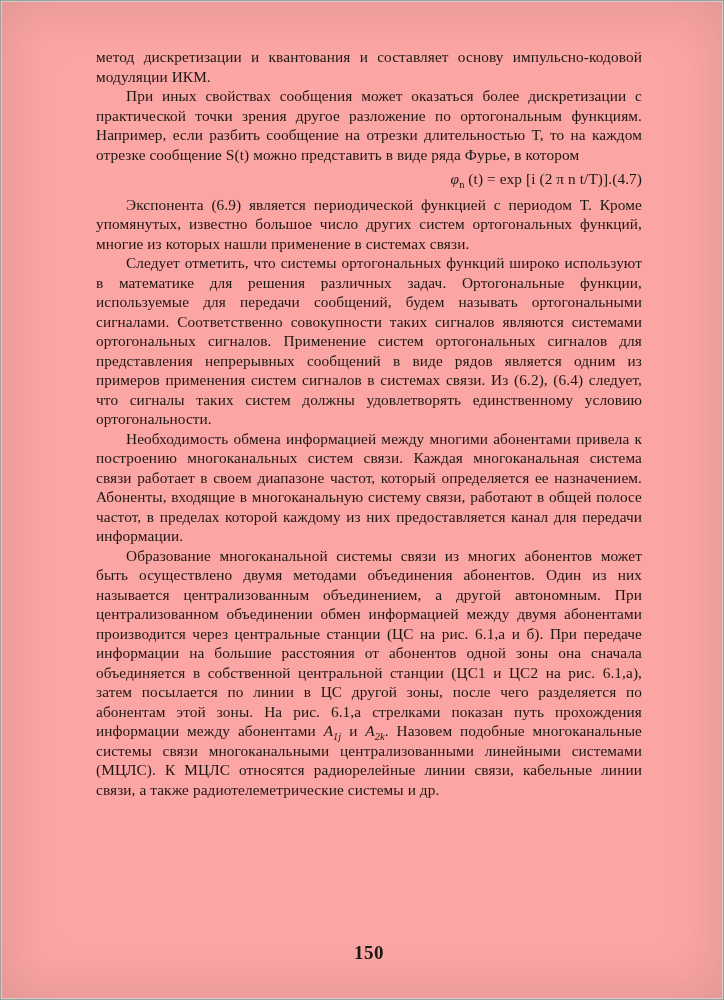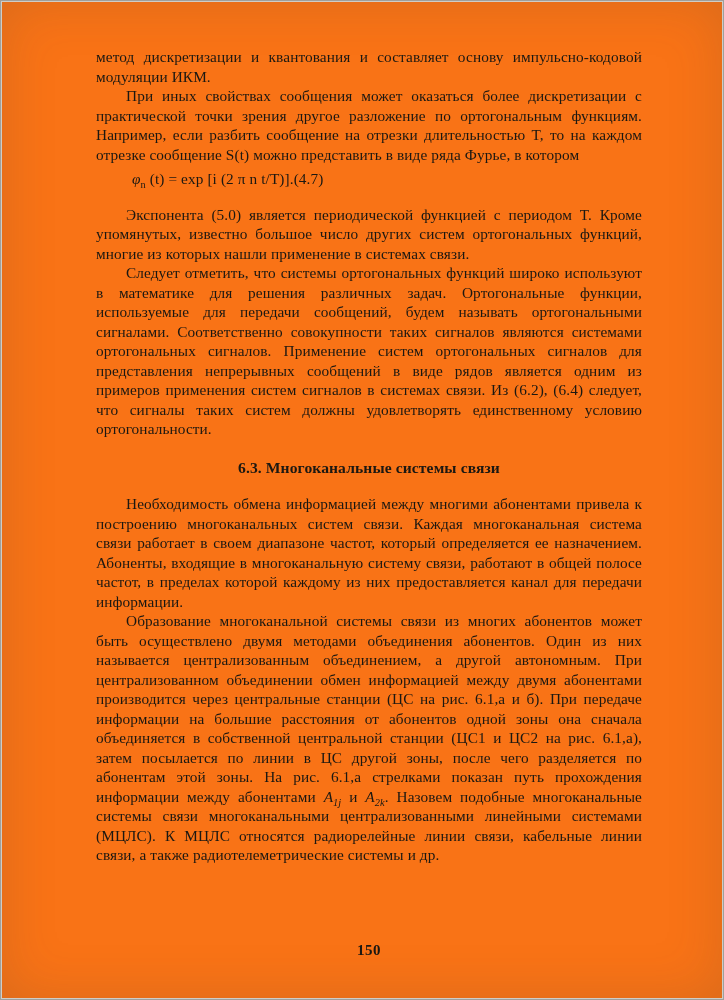--- a/index.html
+++ b/index.html
@@ -5,21 +5,21 @@
   html, body {
     margin: 0;
     padding: 0;
     background: #ffffff;
   }
   .scan-page {
     position: relative;
     width: 724px;
     height: 1000px;
     box-sizing: border-box;
-    background: #f97316;
+    background: #fca5a5;
     border: 1px solid #a09f9a;
     box-shadow: inset 0 0 0 1px #cfcdc6, inset 0 0 55px rgba(70, 66, 58, 0.18);
     overflow: hidden;
     font-family: "Liberation Serif", "DejaVu Serif", serif;
     color: #1b1812;
   }
   .text-block {
     position: absolute;
     top: 46px;
     left: 95px;
@@ -31,23 +31,23 @@
   }
   .para {
     margin: 0;
     text-indent: 30px;
   }
   .para.no-indent {
     text-indent: 0;
   }
   .equation {
     display: flex;
-    justify-content: flex-start;
+    justify-content: flex-end;
     align-items: baseline;
-    margin: 5px 0 16px 0;
+    margin: 5px 0 6px 0;
     padding-left: 36px;
   }
   .eq-body .var,
   .var {
     font-style: italic;
   }
   sub {
     font-size: 68%;
     line-height: 0;
   }
@@ -57,46 +57,45 @@
     text-indent: 0;
     font-size: 15.6px;
     font-weight: bold;
   }
   .page-number {
     position: absolute;
     top: 941px;
     left: 95px;
     width: 546px;
     text-align: center;
-    font-size: 15px;
+    font-size: 19px;
     font-weight: bold;
     letter-spacing: 0.5px;
   }
 </style>
 </head>
 <body>
 
 <div class="scan-page">
 
   <div class="text-block">
 
     <p class="para no-indent">метод дискретизации и квантования и составляет основу импульсно-кодовой модуляции ИКМ.</p>
 
     <p class="para">При иных свойствах сообщения может оказаться более дискретизации с практической точки зрения другое разложение по ортогональным функциям. Например, если разбить сообщение на отрезки длительностью T, то на каждом отрезке сообщение S(t) можно представить в виде ряда Фурье, в котором</p>
 
     <div class="equation">
       <span class="eq-body"><span class="var">φ</span><sub>n</sub><span> (t) = exp [i (2 π n t/T)].</span></span>
       <span class="eq-number">(4.7)</span>
     </div>
 
-    <p class="para">Экспонента (5.0) является периодической функцией с периодом T. Кроме упомянутых, известно большое число других систем ортогональных функций, многие из которых нашли применение в системах связи.</p>
+    <p class="para">Экспонента (6.9) является периодической функцией с периодом T. Кроме упомянутых, известно большое число других систем ортогональных функций, многие из которых нашли применение в системах связи.</p>
 
     <p class="para">Следует отметить, что системы ортогональных функций широко используют в математике для решения различных задач. Ортогональные функции, используемые для передачи сообщений, будем называть ортогональными сигналами. Соответственно совокупности таких сигналов являются системами ортогональных сигналов. Применение систем ортогональных сигналов для представления непрерывных сообщений в виде рядов является одним из примеров применения систем сигналов в системах связи. Из (6.2), (6.4) следует, что сигналы таких систем должны удовлетворять единственному условию ортогональности.</p>
 
-    <h2 class="heading">6.3. Многоканальные системы связи</h2>
 
     <p class="para">Необходимость обмена информацией между многими абонентами привела к построению многоканальных систем связи. Каждая многоканальная система связи работает в своем диапазоне частот, который определяется ее назначением. Абоненты, входящие в многоканальную систему связи, работают в общей полосе частот, в пределах которой каждому из них предоставляется канал для передачи информации.</p>
 
     <p class="para"><span>Образование многоканальной системы связи из многих абонентов может быть осуществлено двумя методами объединения абонентов. Один из них называется централизованным объединением, а другой автономным. При централизованном объединении обмен информацией между двумя абонентами производится через центральные станции (ЦС на рис. 6.1,а и б). При передаче информации на большие расстояния от абонентов одной зоны она сначала объединяется в собственной центральной станции (ЦС1 и ЦС2 на рис. 6.1,а), затем посылается по линии в ЦС другой зоны, после чего разделяется по абонентам этой зоны. На рис. 6.1,а стрелками показан путь прохождения информации между абонентами </span><span class="var"><span>A</span><sub>1j</sub></span><span> и </span><span class="var"><span>A</span><sub>2k</sub></span><span>. Назовем подобные многоканальные системы связи многоканальными централизованными линейными системами (МЦЛС). К МЦЛС относятся радиорелейные линии связи, кабельные линии связи, а также радиотелеметрические системы и др.</span></p>
 
   </div>
 
   <div class="page-number">150</div>
 
 </div>

